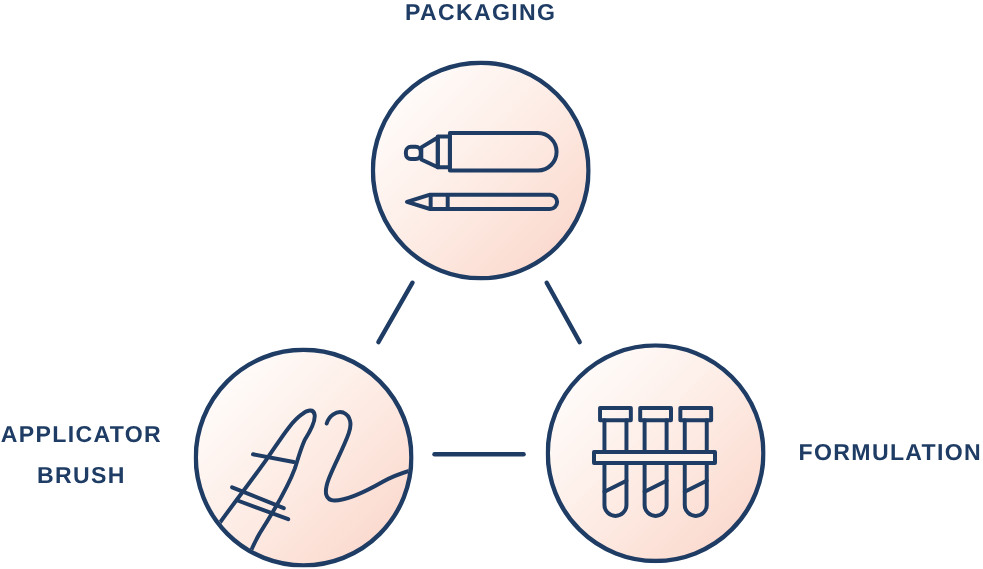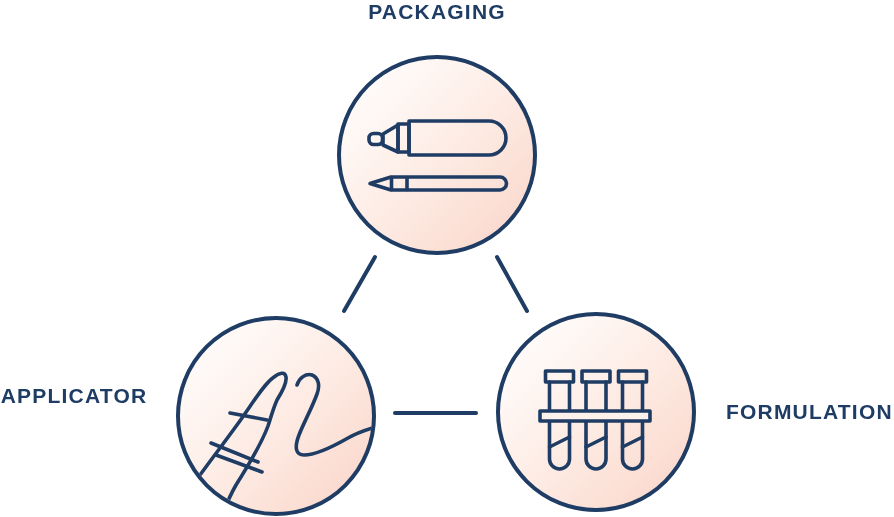--- a/index.html
+++ b/index.html
@@ -52,20 +52,21 @@
   <svg class="connectors" viewBox="0 0 894 517">
     <line x1="375" y1="257" x2="344" y2="311" stroke="currentColor" stroke-width="4" stroke-linecap="round"></line>
     <line x1="497" y1="257" x2="527" y2="311" stroke="currentColor" stroke-width="4" stroke-linecap="round"></line>
     <line x1="395" y1="413" x2="476" y2="413" stroke="currentColor" stroke-width="4" stroke-linecap="round"></line>
   </svg>
 
   <div class="label label-packaging">PACKAGING</div>
 
   <div class="label label-applicator">
     <span>APPLICATOR</span>
+    <span>BRUSH</span>
   </div>
 
   <div class="label label-formulation">FORMULATION</div>
 
   <div class="node node-top">
     <svg viewBox="0 0 200 200">
       <circle cx="100" cy="100" r="98" fill="url(#circleGrad)" stroke="currentColor" stroke-width="4"></circle>
       <g class="icon-stroke" clip-path="url(#circClip)">
 
         <path d="M72,66 H152 A17,17 0 0 1 152,100 H72 Z"></path>

